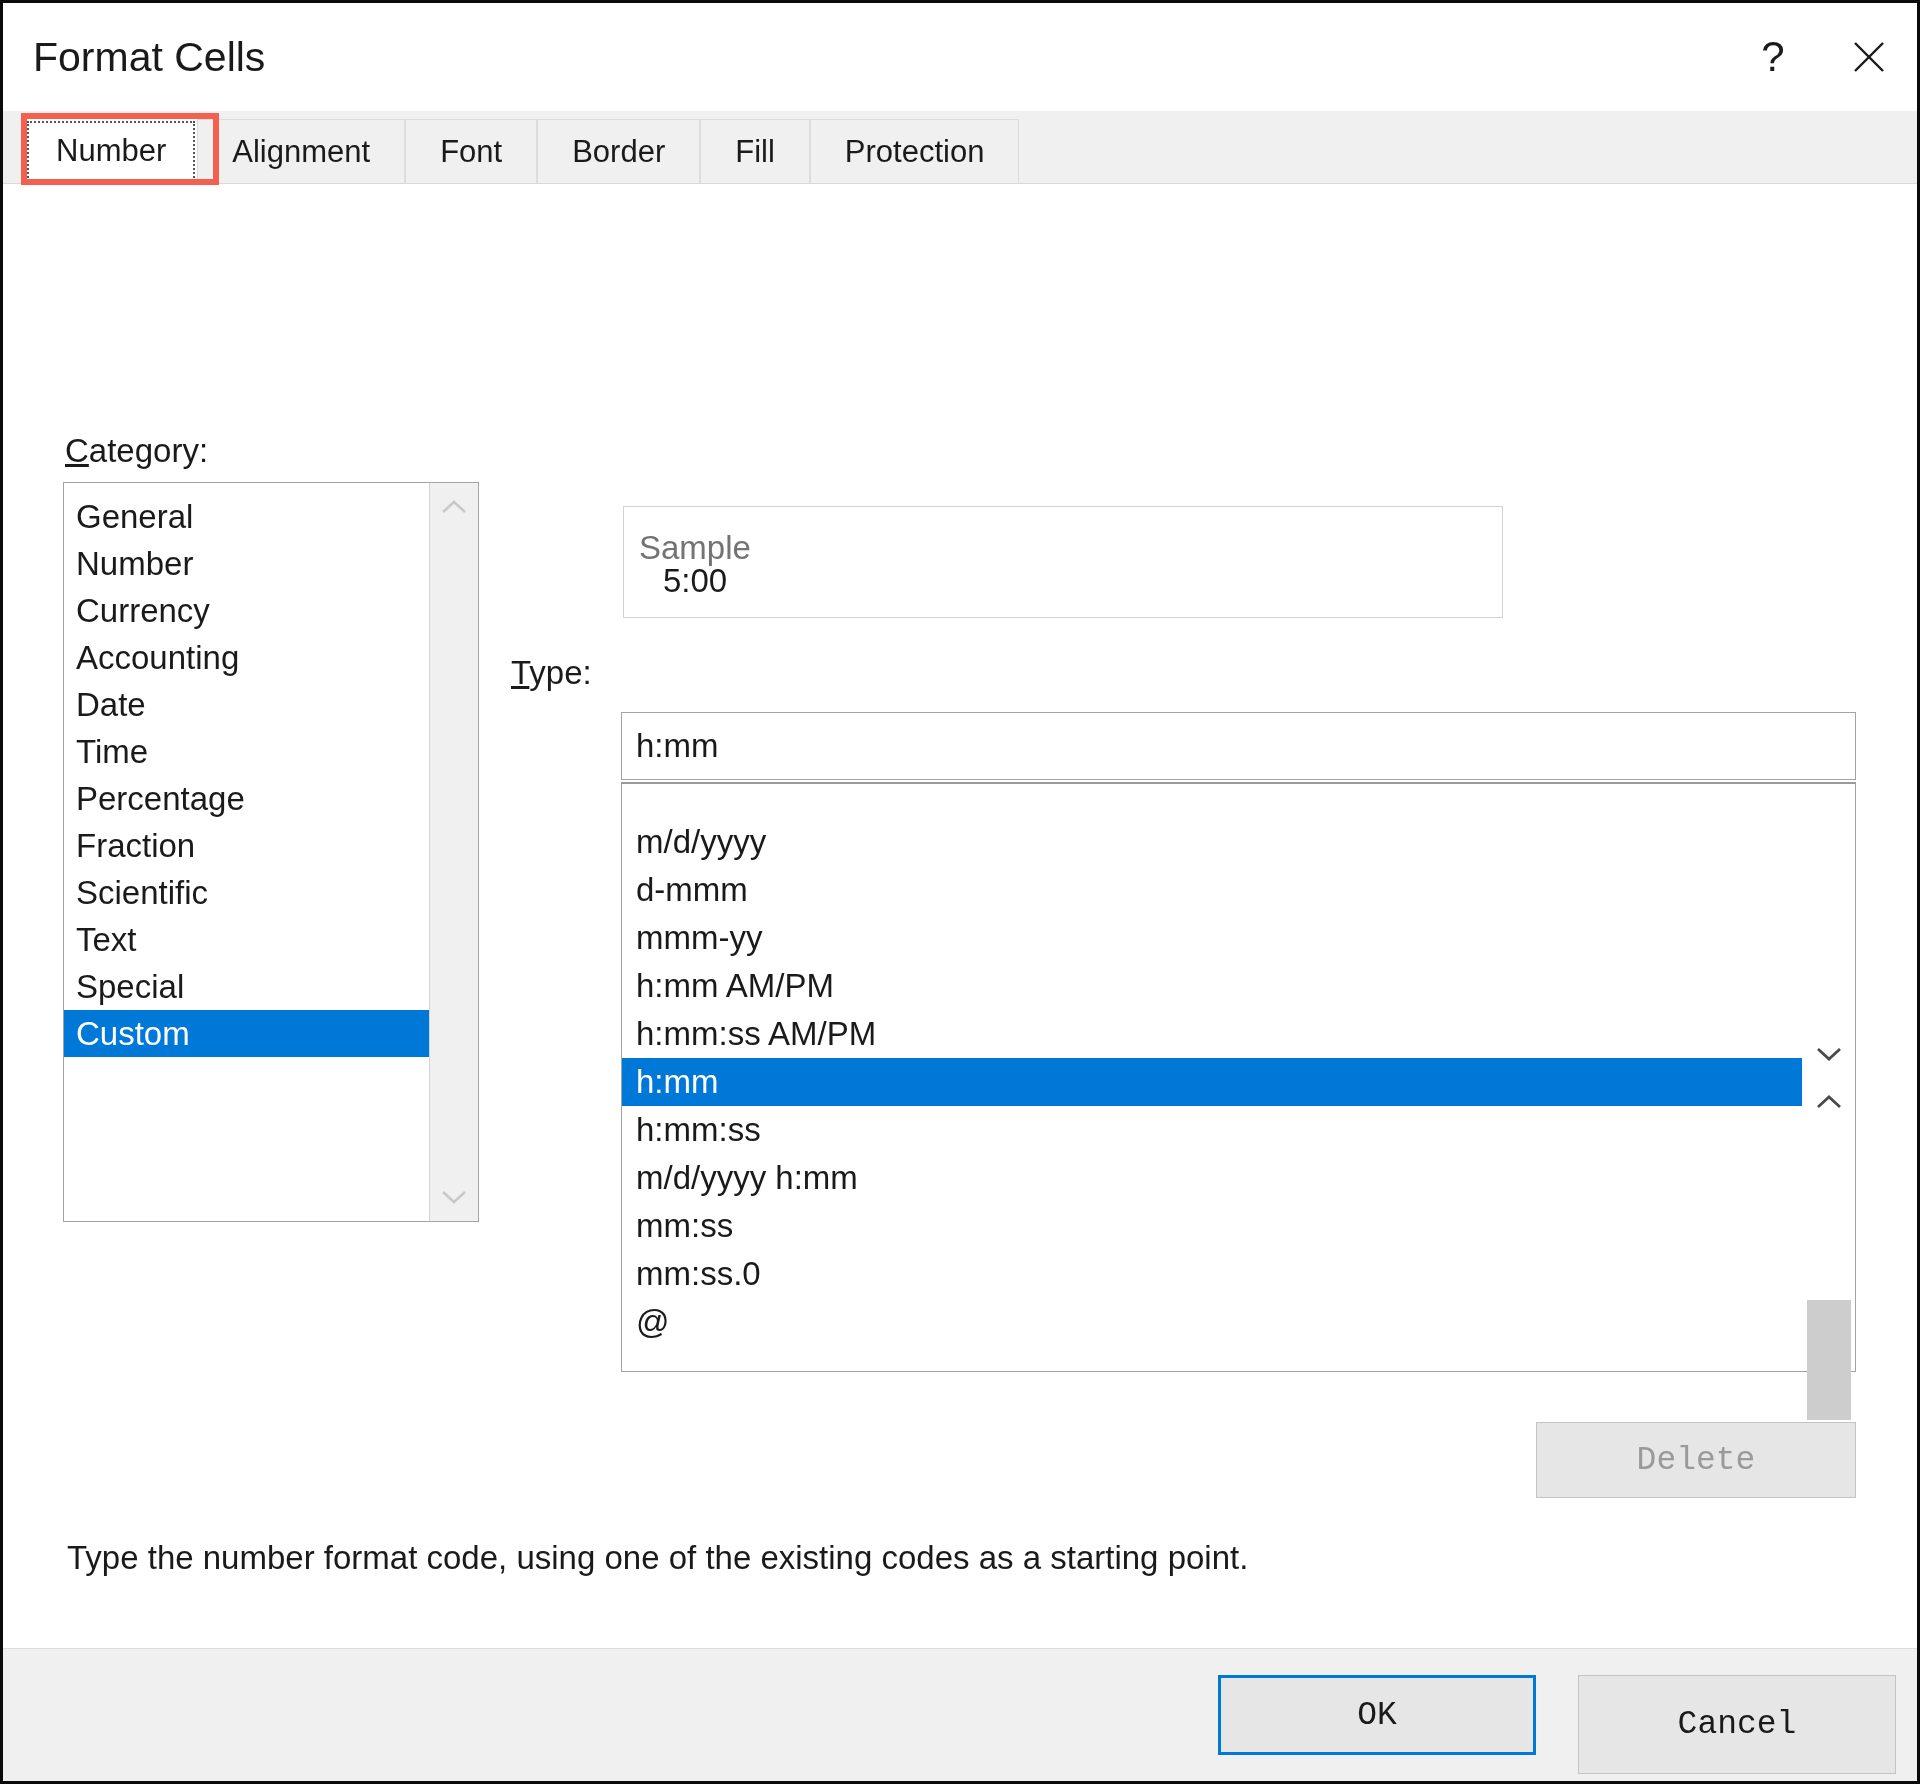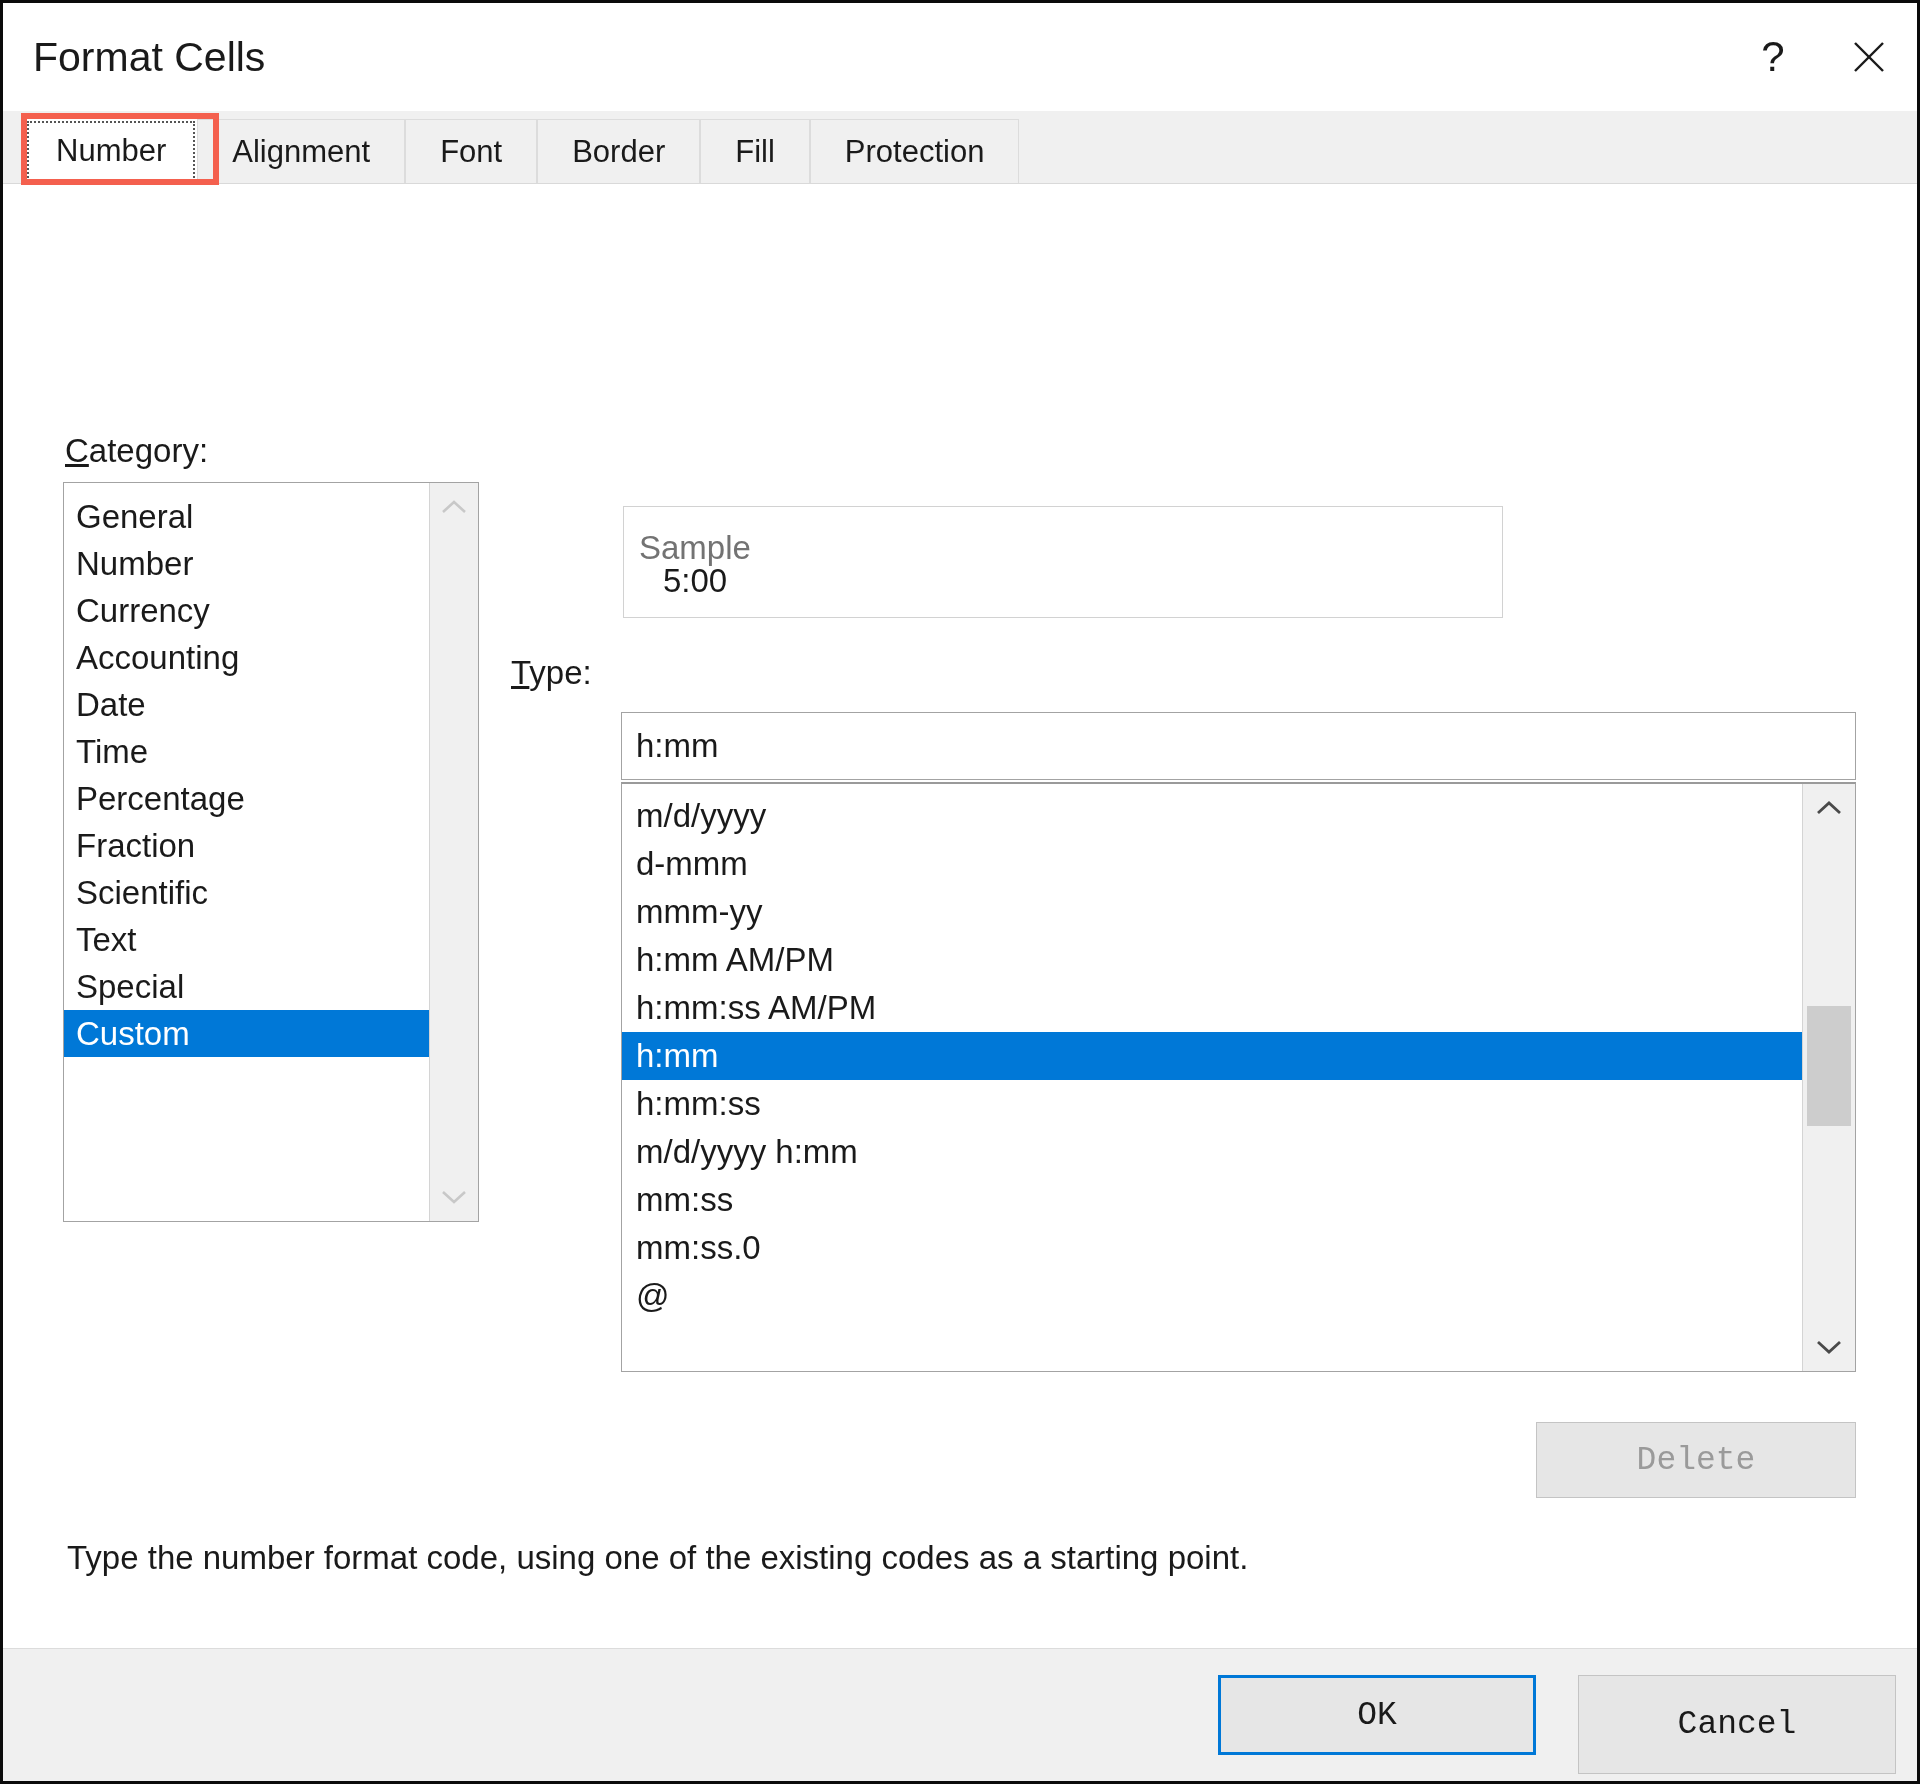--- a/index.html
+++ b/index.html
@@ -240,20 +240,21 @@
     position: absolute;
     left: 618px;
     top: 598px;
     width: 1235px;
     height: 590px;
     box-sizing: border-box;
     border: 1px solid #a3a3a3;
     border-top: 2px solid #9a9a9a;
     background: #ffffff;
     display: flex;
+    align-items: center;
   }
   .type-items {
     flex: 1 1 auto;
     padding-top: 8px;
     overflow: hidden;
   }
   .type-item {
     height: 48px;
     line-height: 48px;
     padding-left: 14px;

